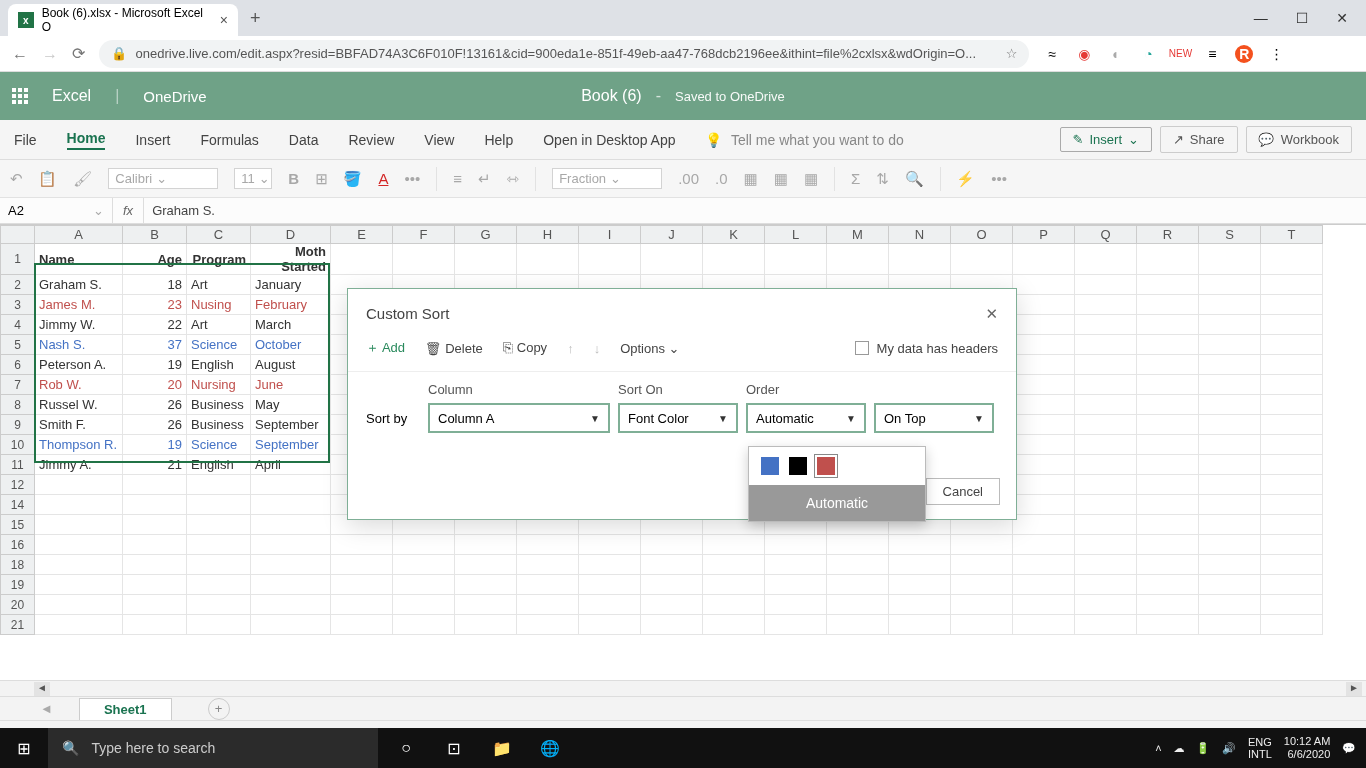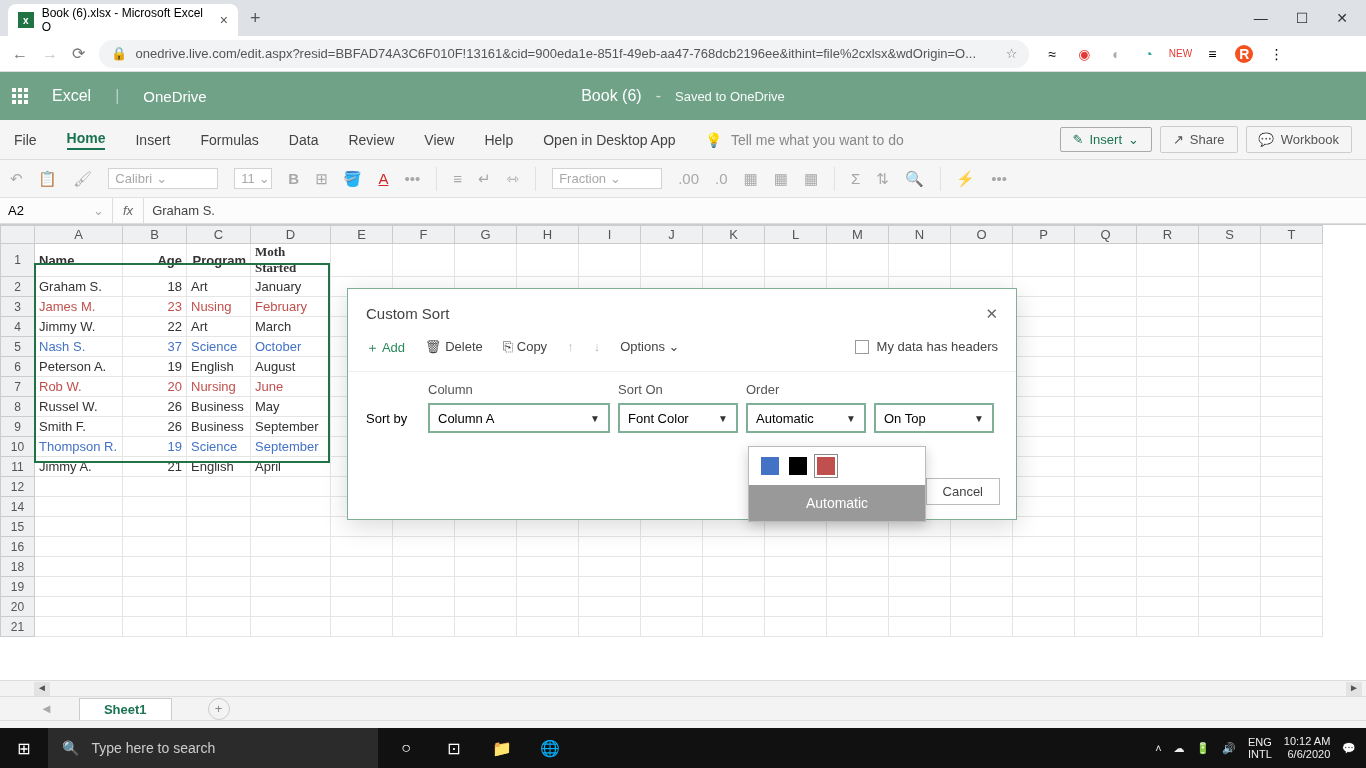--- a/index.html
+++ b/index.html
@@ -62,21 +62,21 @@
 table.sheet td.cell { border: 1px solid #e5e5e5; padding: 0 4px; height: 20px;}
 .sel-range { position: absolute; border: 2px solid #217346; pointer-events: none;}
 
 .red { color: #c0504d; }
 .blue { color: #4472c4; }
 .hdr-cell { font-weight: 600; }
 
 
 .dialog { position: absolute; left: 347px; top: 288px; width: 670px; height: 232px; background: #fff; border: 1px solid #7faf96; box-shadow: 0 6px 24px rgba(0,0,0,.15);}
 .dialog-title { padding: 16px 18px 10px; font-size: 15px; color: #444; display: flex; justify-content: space-between;}
-.dialog-tools { display: flex; align-items: flex-start; padding: 6px 18px 14px; gap: 20px; font-size: 13px; color: #444; border-bottom: 1px solid #eee;}
+.dialog-tools { display: flex; align-items: center; padding: 6px 18px 14px; gap: 20px; font-size: 13px; color: #444; border-bottom: 1px solid #eee;}
 .dialog-tools .add { color: #2a8a5d; }
 .dialog-tools .right { margin-left: auto; display: flex; gap: 8px; align-items: center;}
 .chk { width: 14px; height: 14px; border: 1px solid #999; display: inline-block;}
 .sort-hdrs { display: flex; padding: 10px 18px 4px; font-size: 13px; color: #555;}
 .sort-hdrs span:nth-child(1){width:62px;}
 .sort-hdrs span:nth-child(2){width:190px;}
 .sort-hdrs span:nth-child(3){width:128px;}
 .sort-hdrs span:nth-child(4){width:128px;}
 .sort-row { display: flex; padding: 2px 18px; gap: 8px; align-items: center;}
 .sort-row .lbl { width: 54px; font-size: 13px;}
@@ -277,21 +277,21 @@
           <th class="colh" style="width:62px">Q</th>
           <th class="colh" style="width:62px">R</th>
           <th class="colh" style="width:62px">S</th>
           <th class="colh" style="width:62px">T</th>
         </tr>
         <tr>
           <td class="rowh">1</td>
           <td class="cell hdr-cell" style="">Name</td>
           <td class="cell hdr-cell" style="text-align:right;">Age</td>
           <td class="cell hdr-cell" style="text-align:right;">Program</td>
-          <td class="cell hdr-cell" style="font-family:Liberation Serif, serif;">Moth Started</td>
+          <td class="cell hdr-cell" style="text-align:right;">Moth Started</td>
           <td class="cell " style=""></td>
           <td class="cell " style=""></td>
           <td class="cell " style=""></td>
           <td class="cell " style=""></td>
           <td class="cell " style=""></td>
           <td class="cell " style=""></td>
           <td class="cell " style=""></td>
           <td class="cell " style=""></td>
           <td class="cell " style=""></td>
           <td class="cell " style=""></td>

